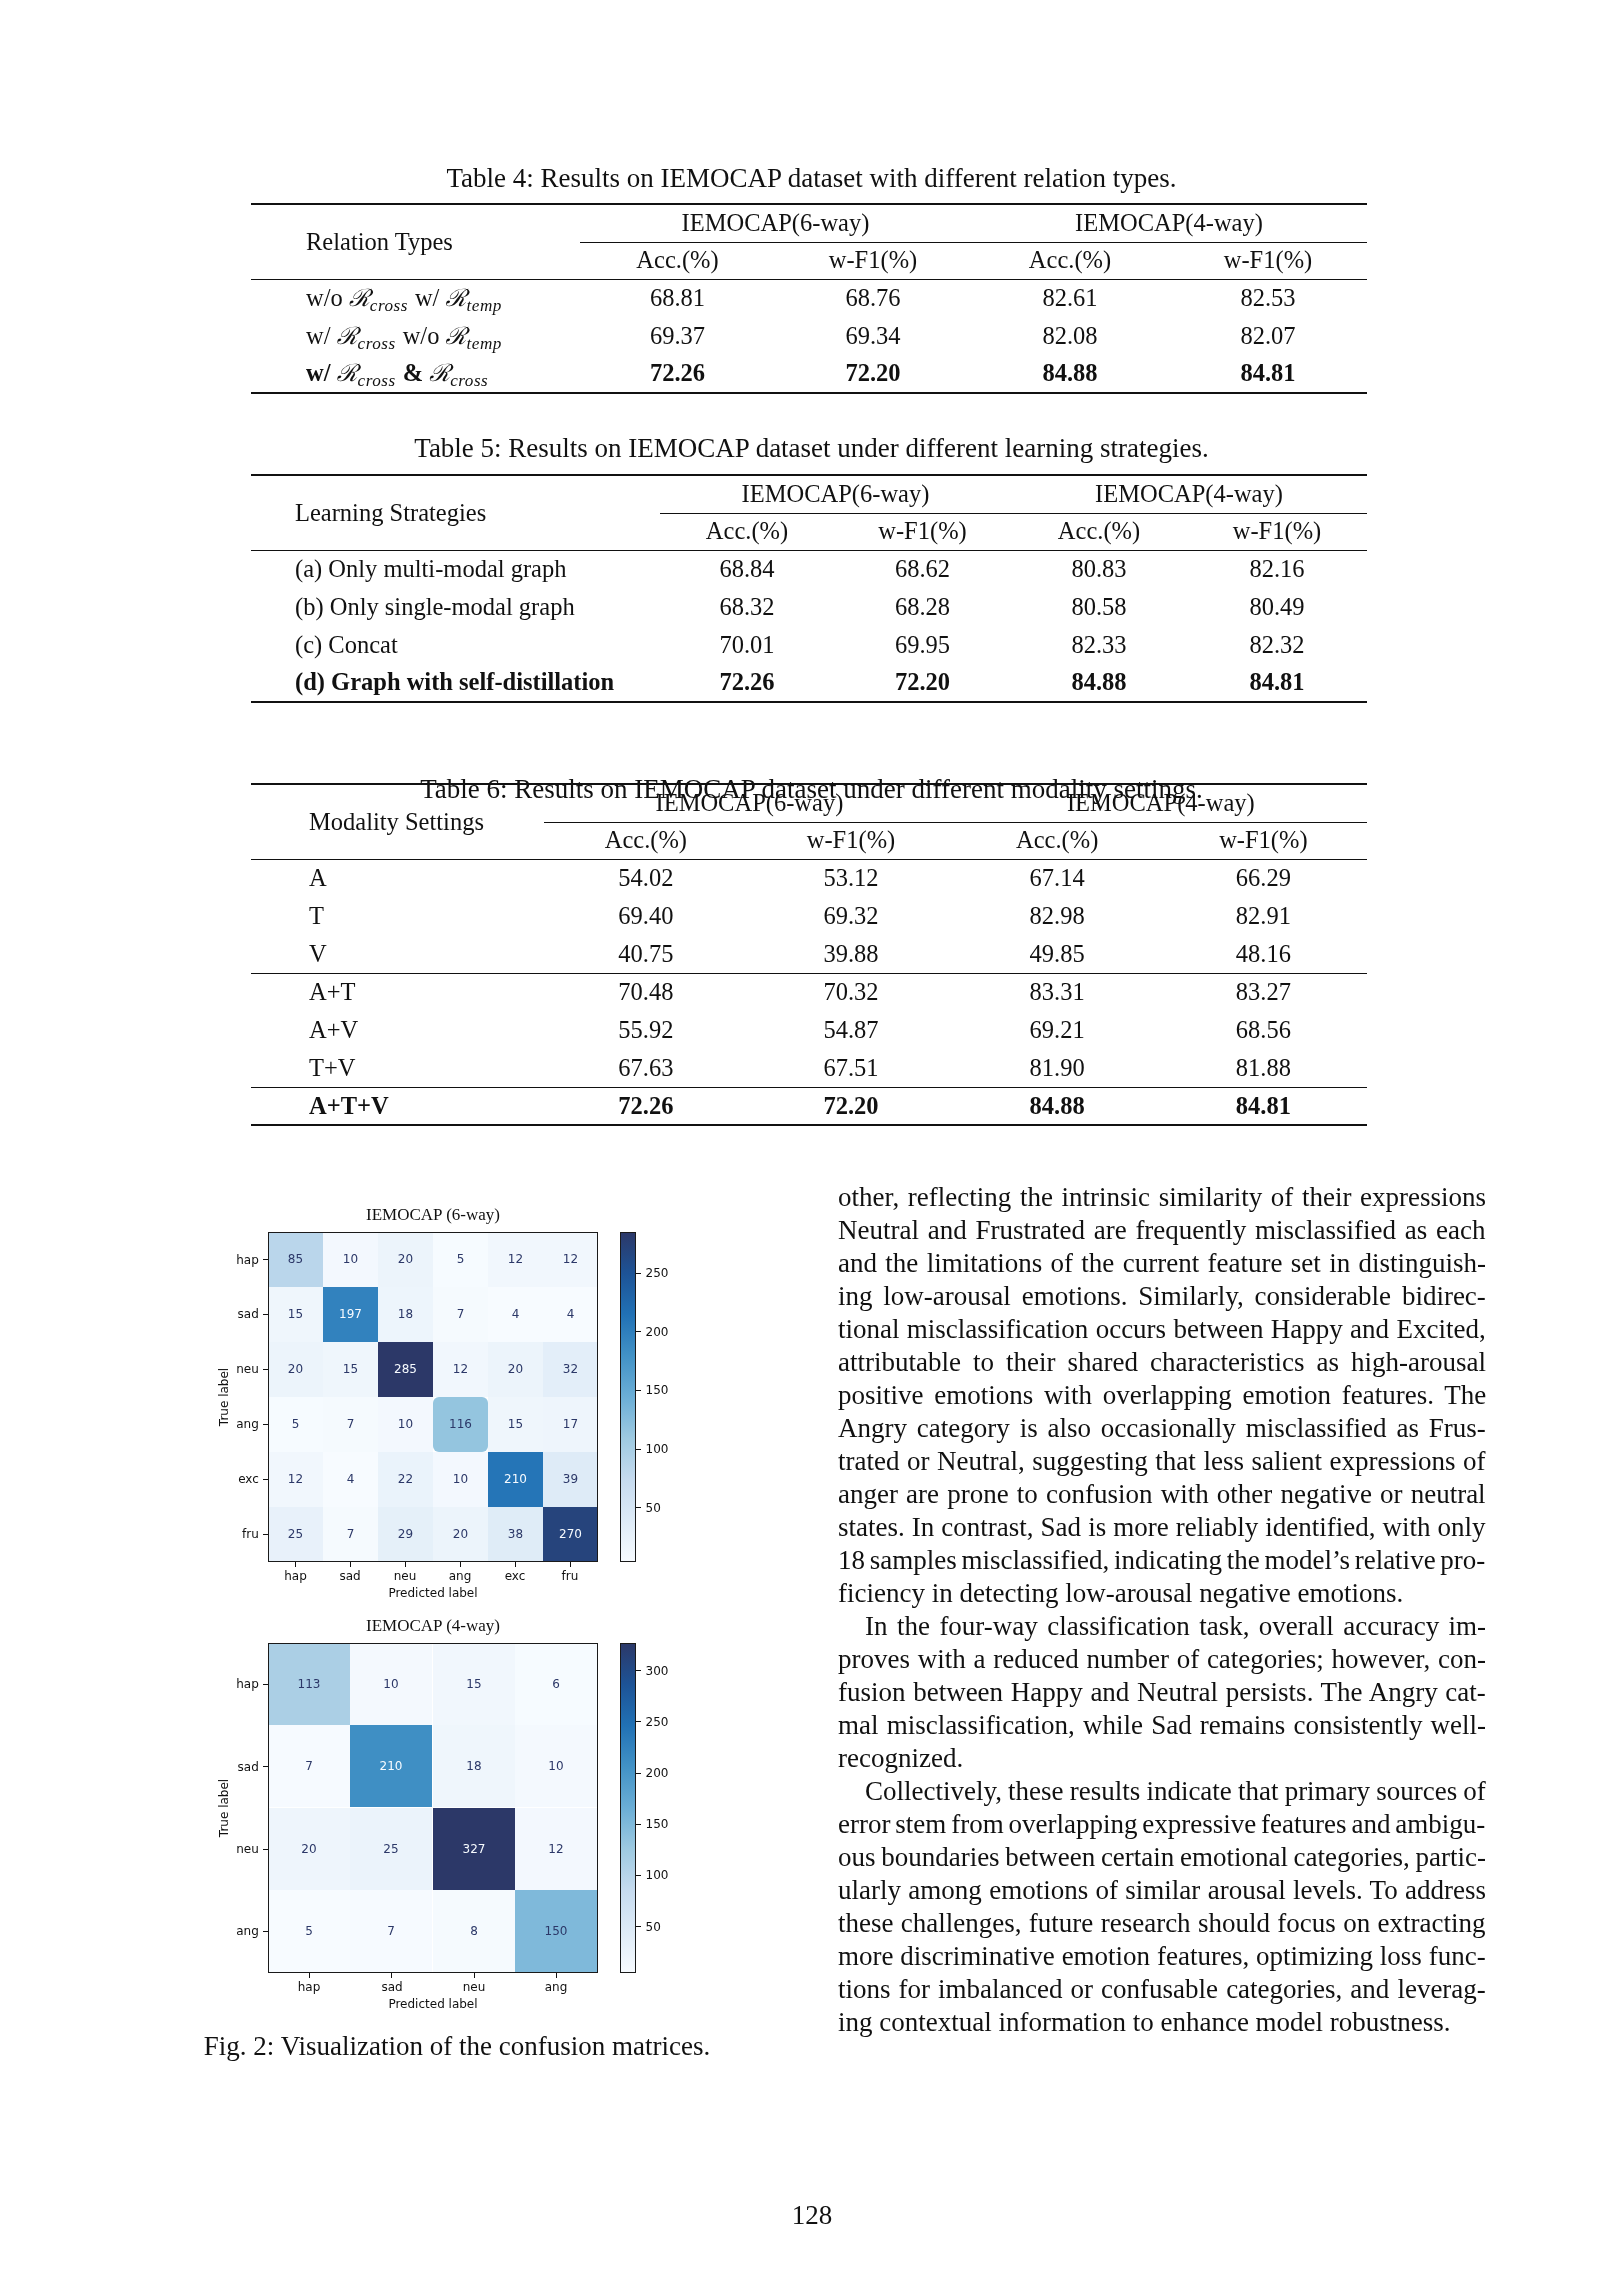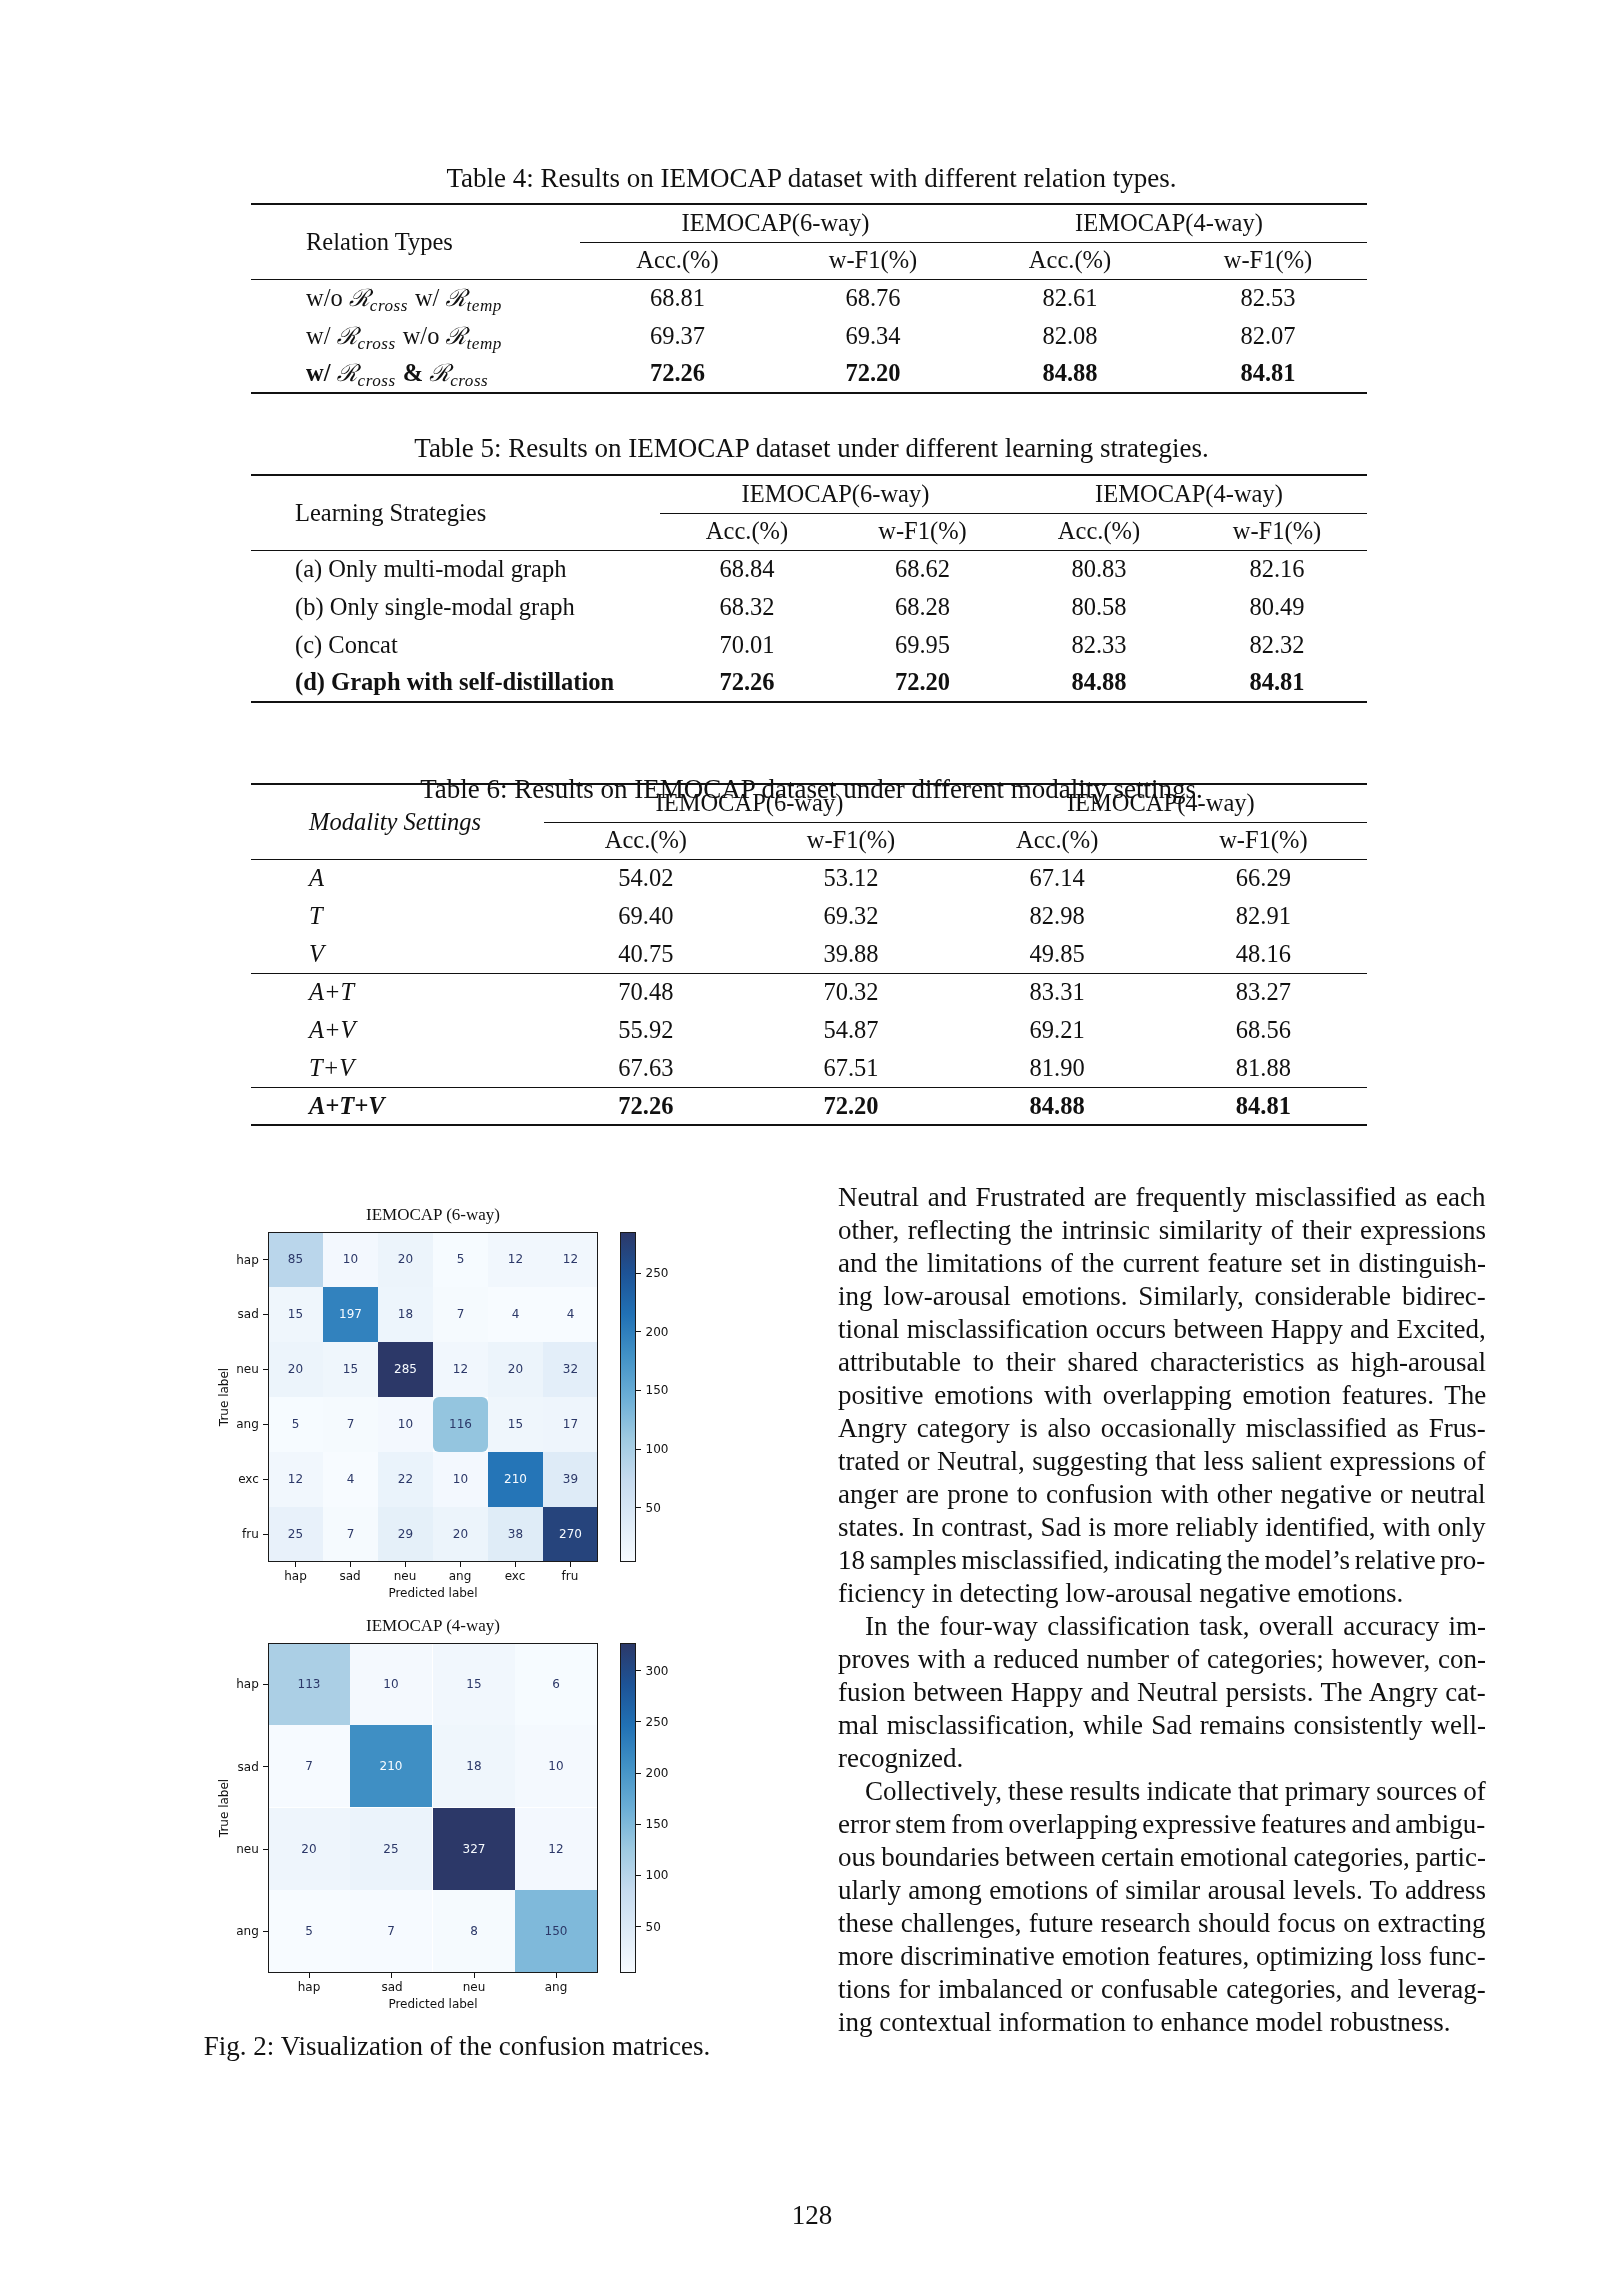--- a/index.html
+++ b/index.html
@@ -46,21 +46,21 @@
   }
   .tbl .msub {
     font-style: italic; font-weight: normal; font-size: 0.7em;
     position: relative; top: 0.3em; letter-spacing: 0.03em; margin-right: 0.05em;
   }
   #t4 .c0 { width: 329px; } #t4 .c1 { width: 195px; } #t4 .c2 { width: 196px; } #t4 .c3 { width: 198px; } #t4 .c4 { width: 198px; }
   #t5 .c0 { width: 409px; } #t5 .c1 { width: 174px; } #t5 .c2 { width: 177px; } #t5 .c3 { width: 176px; } #t5 .c4 { width: 180px; }
   #t6 .c0 { width: 293px; } #t6 .c1 { width: 203px; } #t6 .c2 { width: 207px; } #t6 .c3 { width: 205px; } #t6 .c4 { width: 207px; }
   #t4 th.rowhead, #t4 td.label { padding-left: 55px; }
   #t5 th.rowhead, #t5 td.label { padding-left: 44px; }
-  #t6 th.rowhead, #t6 td.label { padding-left: 58px; font-style: italic; }
+  #t6 th.rowhead, #t6 td.label { padding-left: 58px; }
 
   
   #body-text {
     position: absolute; left: 838px; top: 1181px; width: 654px;
     font-size: 27px; line-height: 33px;
   }
   #body-text .line { height: 33px; white-space: nowrap; }
   #body-text .line.indent { padding-left: 27px; }
 
   
@@ -526,22 +526,22 @@
         <div class="cticklab" style="top: 28px;">300</div>
       </div>
     <div class="ylab">True label</div>
     <div class="xlab">Predicted label</div>
   </div>
 
   <div class="figcap">Fig. 2: Visualization of the confusion matrices.</div>
 
   <div id="body-text">
       <div class="par">
+        <div class="line just"><span class="ltxt" style="word-spacing: 1.9px;">other, reflecting the intrinsic similarity of their expressions</span></div>
         <div class="line just"><span class="ltxt" style="word-spacing: 2px;">Neutral and Frustrated are frequently misclassified as each</span></div>
-        <div class="line just"><span class="ltxt" style="word-spacing: 1.9px;">other, reflecting the intrinsic similarity of their expressions</span></div>
         <div class="line just"><span class="ltxt" style="word-spacing: 1.6px;">and the limitations of the current feature set in distinguish-</span></div>
         <div class="line just"><span class="ltxt" style="word-spacing: 4.1px;">ing low-arousal emotions. Similarly, considerable bidirec-</span></div>
         <div class="line just"><span class="ltxt" style="word-spacing: 0.6px;">tional misclassification occurs between Happy and Excited,</span></div>
         <div class="line just"><span class="ltxt" style="word-spacing: 5.3px;">attributable to their shared characteristics as high-arousal</span></div>
         <div class="line just"><span class="ltxt" style="word-spacing: 4px;">positive emotions with overlapping emotion features. The</span></div>
         <div class="line just"><span class="ltxt" style="word-spacing: 3.1px; margin-top: 28px;">Angry category is also occasionally misclassified as Frus-</span></div>
         <div class="line just"><span class="ltxt" style="word-spacing: 0.8px;">trated or Neutral, suggesting that less salient expressions of</span></div>
         <div class="line just"><span class="ltxt" style="word-spacing: 1.4px;">anger are prone to confusion with other negative or neutral</span></div>
         <div class="line just"><span class="ltxt" style="word-spacing: 0.3px;">states. In contrast, Sad is more reliably identified, with only</span></div>
         <div class="line just"><span class="ltxt" style="word-spacing: -2px;">18 samples misclassified, indicating the model’s relative pro-</span></div>

